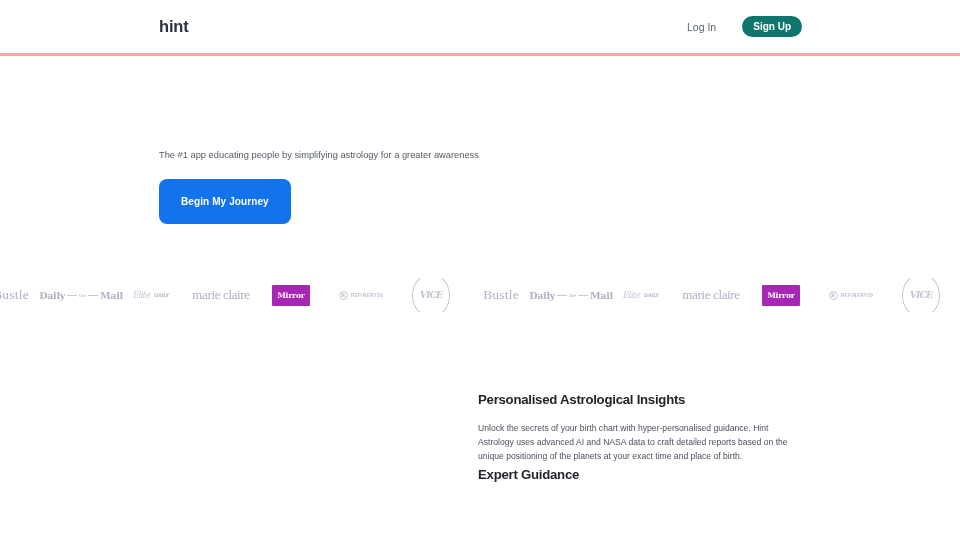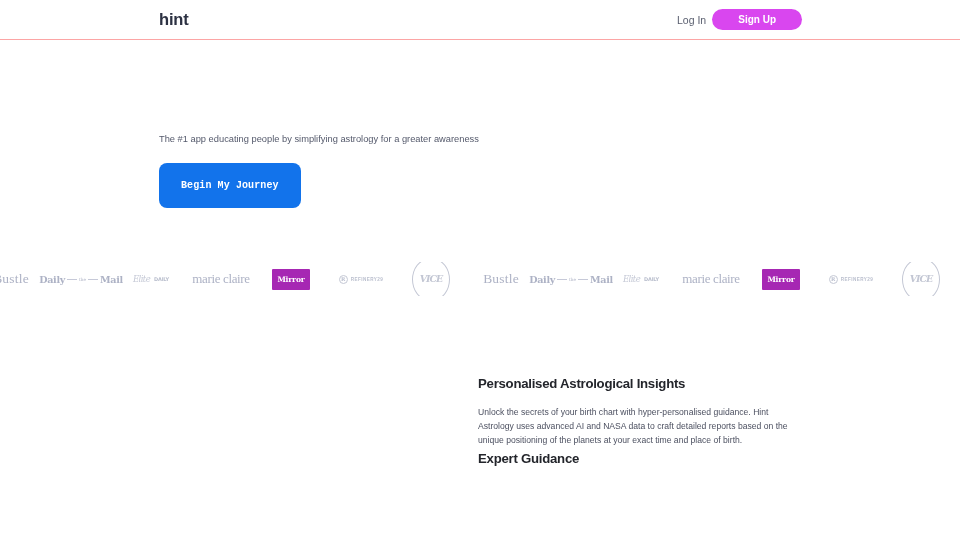--- a/index.html
+++ b/index.html
@@ -13,22 +13,22 @@
 
   body {
     font-family: "Liberation Sans", sans-serif;
     background: #ffffff;
     color: #2c3142;
     -webkit-font-smoothing: antialiased;
   }
 
   
   .site-header {
-    height: 40px;
-    border-bottom: 1px solid #fca5a5;
+    height: 56px;
+    border-bottom: 3px solid #fca5a5;
     display: flex;
     align-items: center;
     position: relative;
     background: #fff;
   }
 
   .brand {
     position: absolute;
     left: 159px;
     font-size: 16.5px;
@@ -37,40 +37,40 @@
     color: #2c3142;
     line-height: 1;
     cursor: pointer;
   }
 
   .header-actions {
     position: absolute;
     right: 158px;
     display: flex;
     align-items: center;
-    gap: 2px;
+    gap: 22px;
   }
 
   .login-link {
     font-size: 10.5px;
     font-weight: 500;
     color: #5b6070;
     text-decoration: none;
     cursor: pointer;
     padding: 3px 4px;
   }
 
   .signup-btn {
-    background: #d946ef;
+    background: #0f766e;
     color: #ffffff;
     font-size: 10px;
     font-weight: 600;
     border: none;
     border-radius: 11px;
-    padding: 5px 26px;
+    padding: 5px 11px;
     cursor: pointer;
     line-height: 1.15;
     font-family: inherit;
   }
 
   
   .hero {
     padding-left: 159px;
     padding-top: 78px;
     max-width: 700px;
@@ -99,21 +99,21 @@
     background: #1273eb;
     color: #ffffff;
     font-size: 10px;
     font-weight: 600;
     border: none;
     border-radius: 8px;
     padding: 0 22px;
     height: 45px;
     line-height: 31px;
     cursor: pointer;
-    font-family: Liberation Mono, monospace;
+    font-family: Liberation Sans, sans-serif;
     letter-spacing: 0.1px;
   }
 
   
   .press-strip {
     margin-top: 54px;
     height: 34px;
     overflow: hidden;
     position: relative;
     display: flex;

